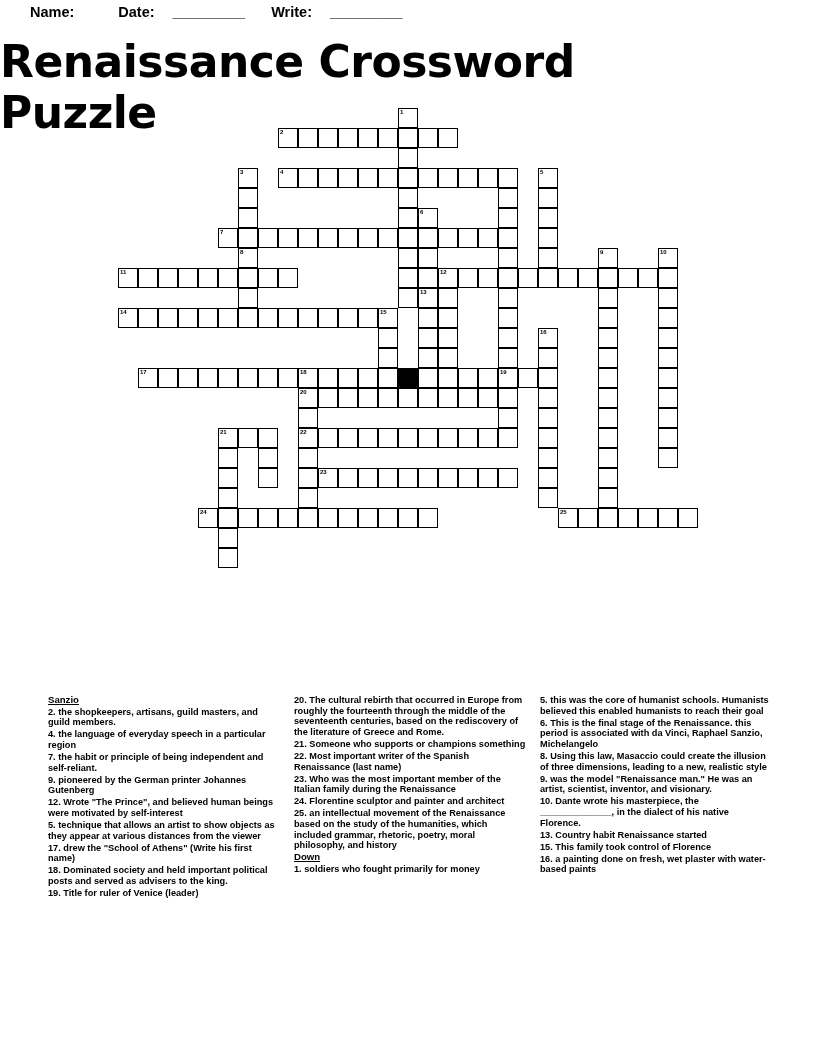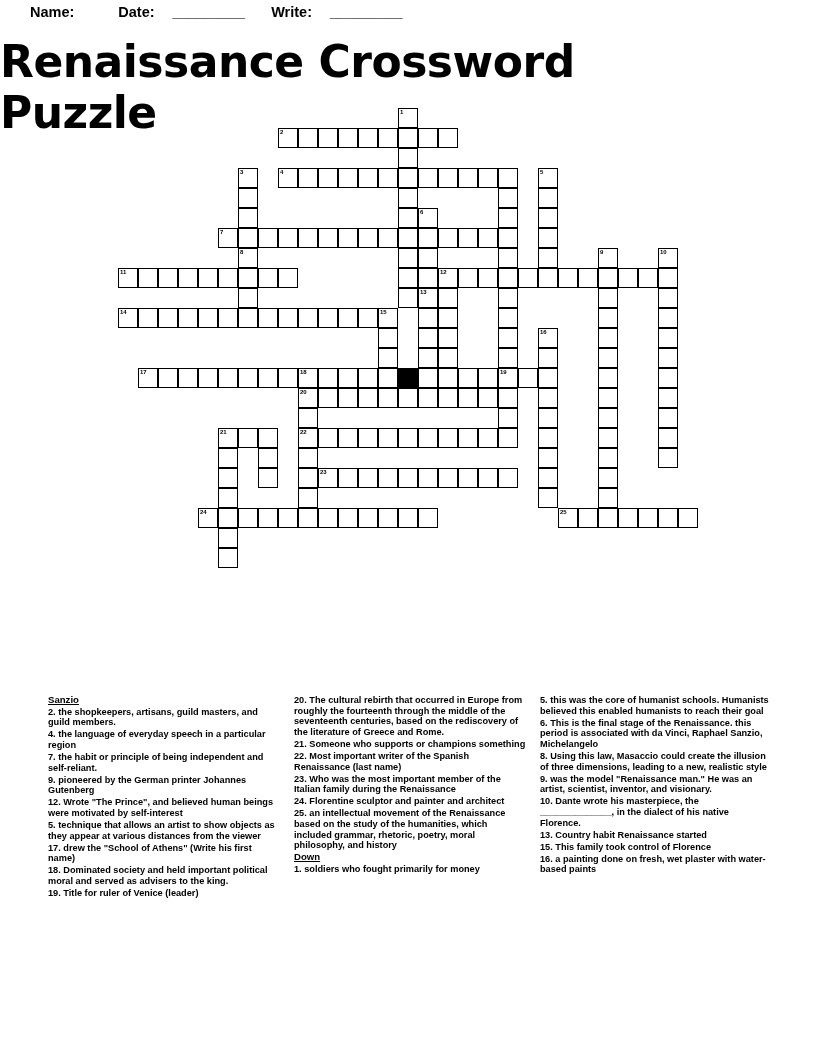--- a/index.html
+++ b/index.html
@@ -425,21 +425,21 @@
     <div class="clue-col col1">
       <div class="section-head">Sanzio</div>
       <div class="clue-list">
           <div class="clue"><span class="cnum">2. </span><span>the shopkeepers, artisans, guild masters, and guild members.</span></div>
           <div class="clue"><span class="cnum">4. </span><span>the language of everyday speech in a particular region</span></div>
           <div class="clue"><span class="cnum">7. </span><span>the habit or principle of being independent and self-reliant.</span></div>
           <div class="clue"><span class="cnum">9. </span><span>pioneered by the German printer Johannes Gutenberg</span></div>
           <div class="clue"><span class="cnum">12. </span><span>Wrote "The Prince", and believed human beings were motivated by self-interest</span></div>
           <div class="clue"><span class="cnum">5. </span><span>technique that allows an artist to show objects as they appear at various distances from the viewer</span></div>
           <div class="clue"><span class="cnum">17. </span><span>drew the "School of Athens" (Write his first name)</span></div>
-          <div class="clue"><span class="cnum">18. </span><span>Dominated society and held important political moral and served as advisers to the king.</span></div>
+          <div class="clue"><span class="cnum">18. </span><span>Dominated society and held important political posts and served as advisers to the king.</span></div>
           <div class="clue"><span class="cnum">19. </span><span>Title for ruler of Venice (leader)</span></div>
         </div>
     </div>
 
     <div class="clue-col col2">
       <div class="clue-list">
           <div class="clue"><span class="cnum">20. </span><span>The cultural rebirth that occurred in Europe from roughly the fourteenth through the middle of the seventeenth centuries, based on the rediscovery of the literature of Greece and Rome.</span></div>
           <div class="clue"><span class="cnum">21. </span><span>Someone who supports or champions something</span></div>
           <div class="clue"><span class="cnum">22. </span><span>Most important writer of the Spanish Renaissance (last name)</span></div>
           <div class="clue"><span class="cnum">23. </span><span>Who was the most important member of the Italian family during the Renaissance</span></div>

